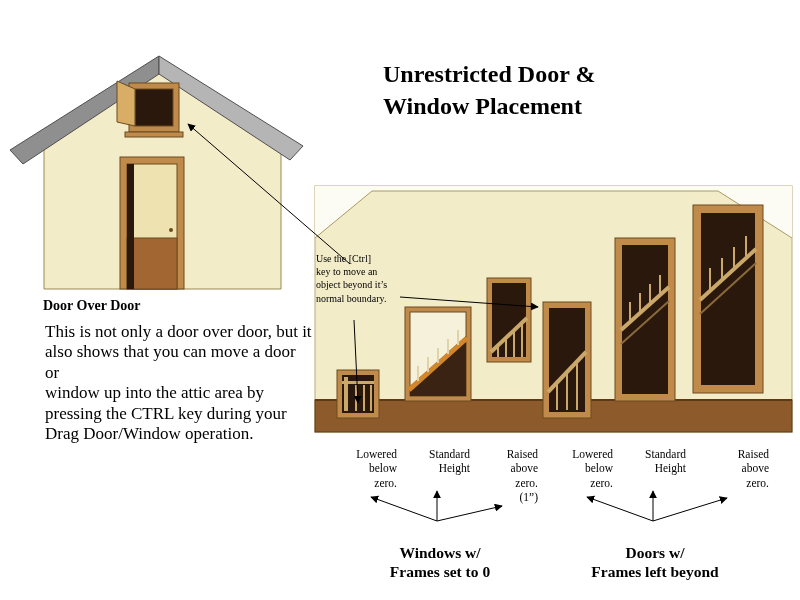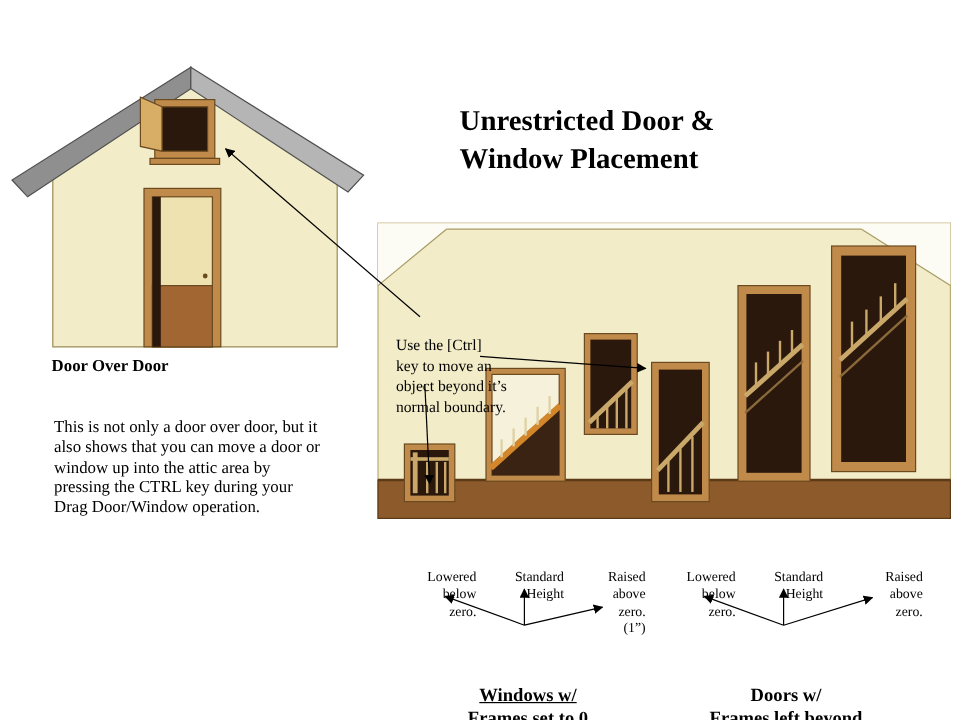--- a/index.html
+++ b/index.html
@@ -5,53 +5,53 @@
   * { margin:0; padding:0; box-sizing:border-box; }
   html,body { width:800px; height:600px; }
   body {
     position:relative;
     background:#ffffff;
     font-family:"Liberation Serif", serif;
     color:#000;
     overflow:hidden;
   }
   .abs { position:absolute; }
-  .pre { white-space:pre-line;margin-top:27px; }
+  .pre { white-space:pre-line; }
   #art { position:absolute; left:0; top:0; }
   #page-title {
     left:383px; top:58px; width:320px;
     font-size:24px; font-weight:bold; line-height:1.35;
   }
   #house-caption {
     left:43px; top:298px; width:240px;
     text-align:left; font-weight:bold; font-size:14px;
   }
   #house-description {
     left:45px; top:322px; width:268px;
-    font-size:14px; line-height:1.2;
+    font-size:17px; line-height:1.2;
   }
   #ctrl-note {
-    left:330px; top:252px; width:95px;
-    font-size:13px; line-height:1.32;
+    left:316px; top:252px; width:95px;
+    font-size:10px; line-height:1.32;
   }
   .plabel {
     width:64px; top:447px; text-align:right;
     font-size:11.5px; line-height:1.24;
   }
   #label-w-lowered  { left:333px; }
   #label-w-standard { left:406px; }
   #label-w-raised   { left:474px; }
   #label-d-lowered  { left:549px; }
   #label-d-standard { left:622px; }
   #label-d-raised   { left:705px; }
   .gcaption {
     top:543px; text-align:center; font-weight:bold;
     font-size:15.5px; line-height:1.25;
   }
-  #caption-windows { left:350px; width:180px;text-decoration:underline; }
+  #caption-windows { left:350px; width:180px; }
   #caption-doors   { left:563px; width:184px; }
 </style>
 </head>
 <body>
 
 <svg id="art" width="800" height="600" viewBox="0 0 800 600">
   <defs>
     <marker id="ah" viewBox="0 0 10 10" refX="9" refY="5" markerWidth="8" markerHeight="8" orient="auto">
       <path d="M0,0 L10,5 L0,10 z" fill="#000"></path>
     </marker>

